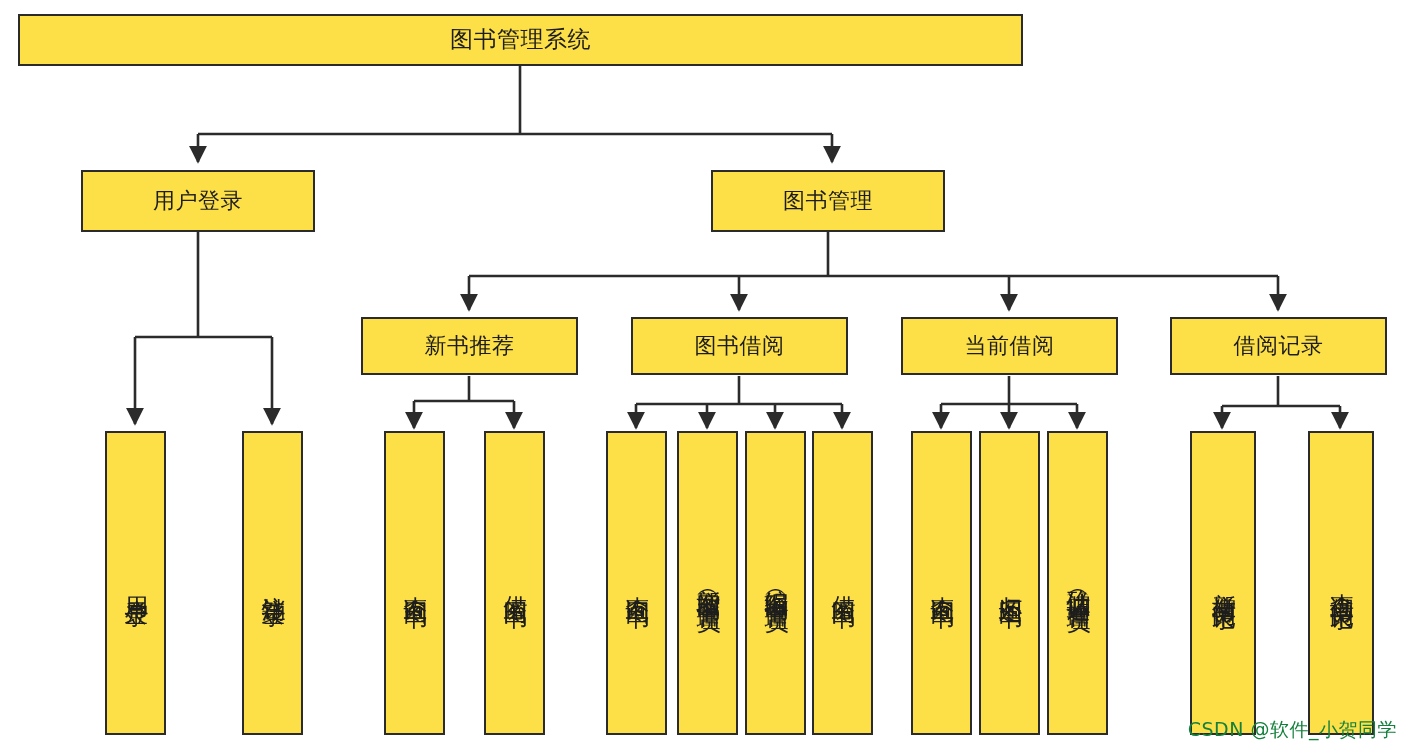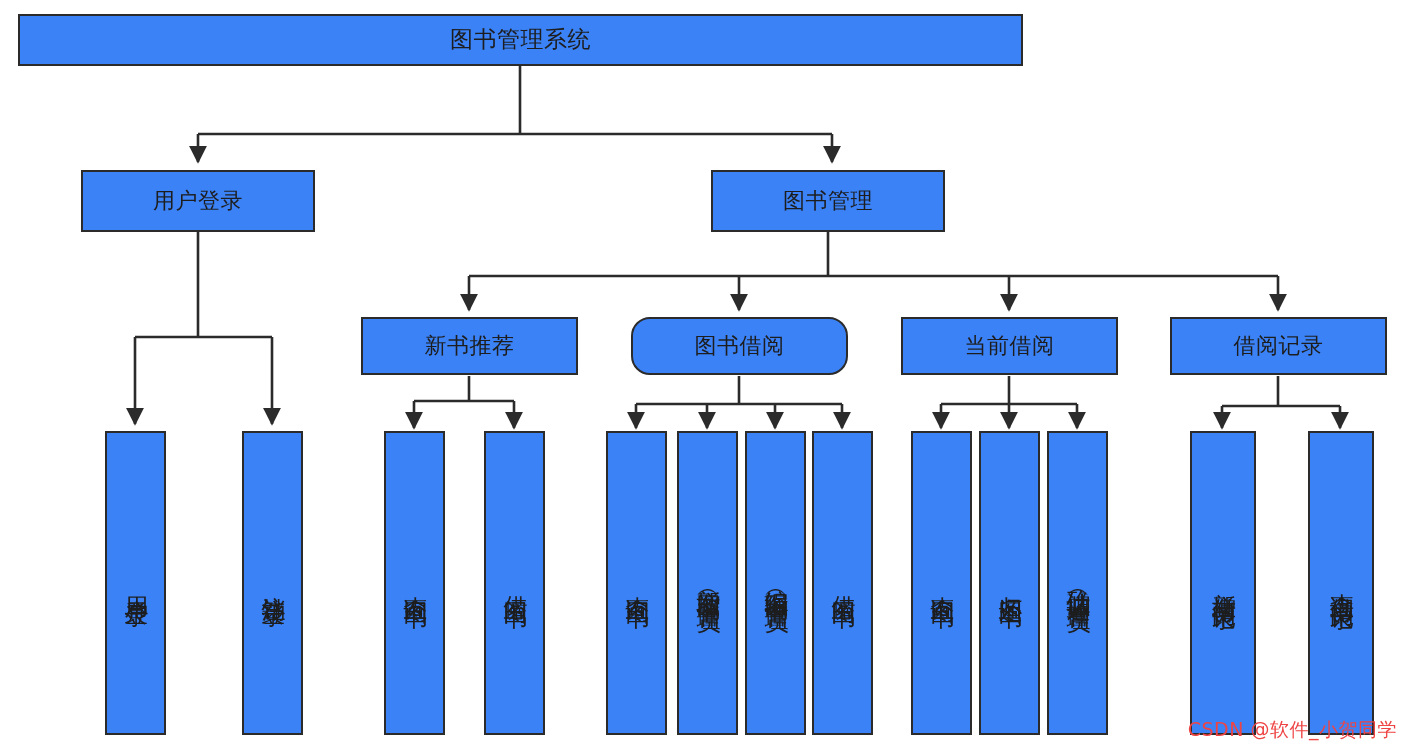--- a/index.html
+++ b/index.html
@@ -24,21 +24,21 @@
     left: 0;
     top: 0;
     width: 1405px;
     height: 747px;
     pointer-events: none;
   }
   .node {
     position: absolute;
     box-sizing: border-box;
     border: 2.4px solid #2b2b2b;
-    background: #3b82f6;
+    background: #fde047;
     display: flex;
     align-items: center;
     justify-content: center;
     text-align: center;
   }
   .node .label {
     display: block;
     line-height: 1.18;
     letter-spacing: 0.5px;
     color: #1d1d1d;
@@ -63,21 +63,21 @@
     line-height: 1.08;
     letter-spacing: 3px;
     white-space: nowrap;
     max-height: 100%;
   }
   .watermark {
     position: absolute;
     right: 8px;
     bottom: 4px;
     font-size: 19px;
-    color: #ef4444;
+    color: #15803d;
     letter-spacing: 0.5px;
     white-space: nowrap;
     font-family: "DejaVu Sans", "Liberation Sans", sans-serif;
   }
 </style>
 </head>
 <body>
 
 <div id="canvas">
 
@@ -139,21 +139,21 @@
   <div class="node horiz" style="left:81px; top:170px; width:234px; height:62px;">
     <span class="label">用户登录</span>
   </div>
   <div class="node horiz" style="left:711px; top:170px; width:234px; height:62px;">
     <span class="label">图书管理</span>
   </div>
 
   <div class="node horiz" style="left:361px; top:317px; width:217px; height:58px;">
     <span class="label">新书推荐</span>
   </div>
-  <div class="node horiz" style="left:631px; top:317px; width:217px; height:58px;border-radius:19px;">
+  <div class="node horiz" style="left:631px; top:317px; width:217px; height:58px;">
     <span class="label">图书借阅</span>
   </div>
   <div class="node horiz" style="left:901px; top:317px; width:217px; height:58px;justify-content:center;">
     <span class="label">当前借阅</span>
   </div>
   <div class="node horiz" style="left:1170px; top:317px; width:217px; height:58px;text-align:right;">
     <span class="label">借阅记录</span>
   </div>
 
   <div class="node vert" style="left:105px; top:431px; width:61px; height:304px;">

